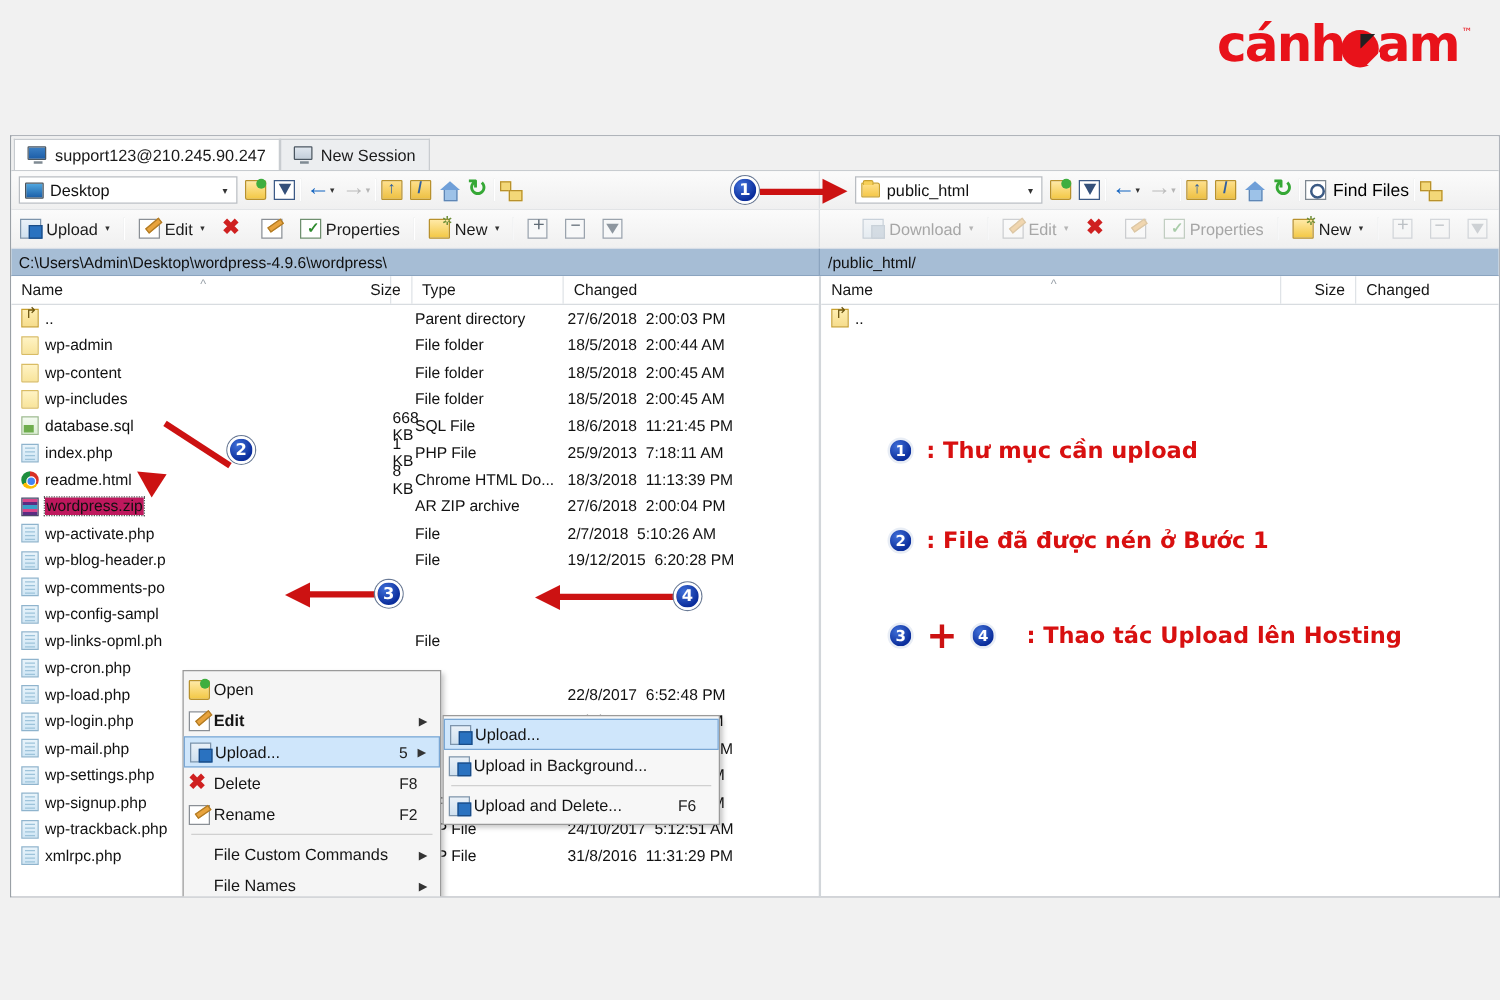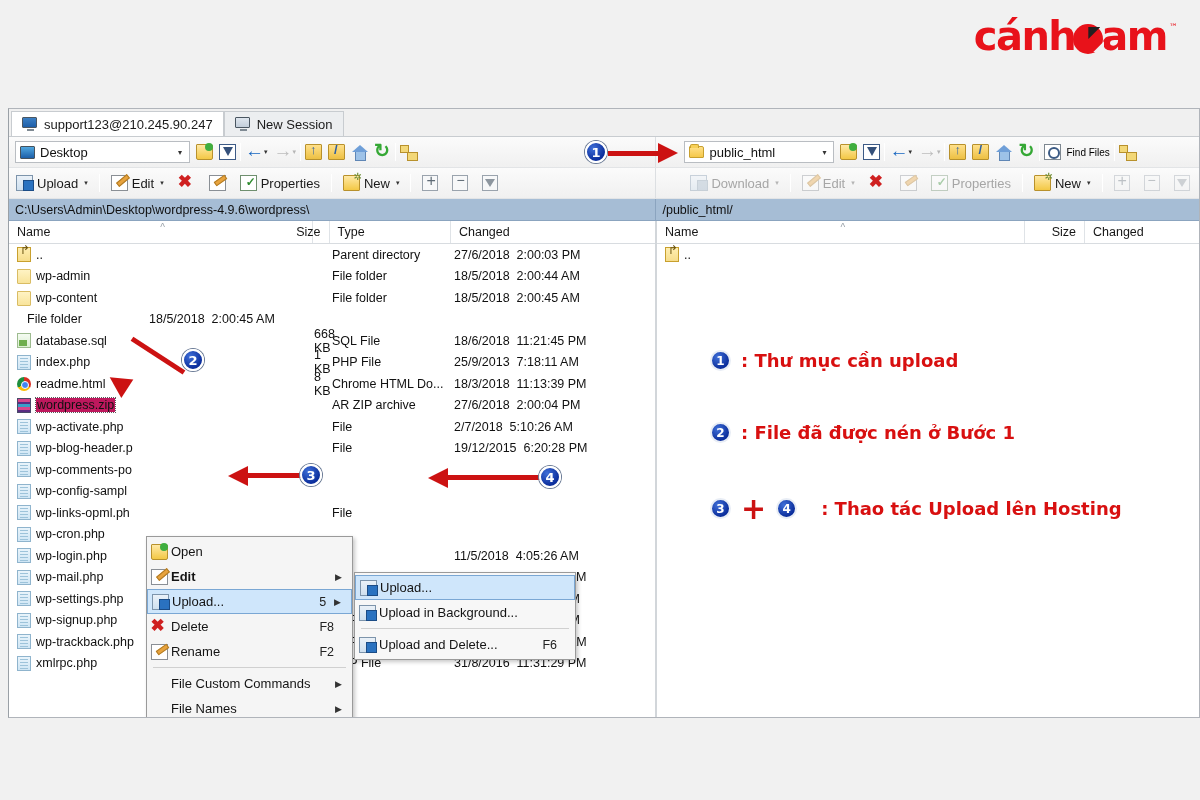--- a/index.html
+++ b/index.html
@@ -556,21 +556,21 @@
         <span class="tcaret">▾</span>
         <span class="gi arrow-fwd" style="margin-left:6px"></span>
         <span class="tcaret dis">▾</span>
         <span class="tdiv"></span>
         <span class="gi fold-up"></span>
         <span class="gi fold-slash" style="margin-left:6px"></span>
         <span class="gi home" style="margin-left:6px"></span>
         <span class="gi refresh" style="margin-left:6px"></span>
         <span class="tdiv"></span>
         <span class="gi findfiles"></span>
-        <span style="font-size:10px;margin-left:5px">Find Files</span>
+        <span style="font-size:14px;margin-left:5px">Find Files</span>
         <span class="tdiv"></span>
         <span class="gi tree"></span>
       </div>
     </div>
 
     <div class="toolrow">
       <div class="half left">
         <div class="tbtn">
           <span class="gi upload"></span>
           <span>Upload</span>
@@ -696,20 +696,24 @@
             <div class="row">
               <div class="c-name">
                 <span class="fi folder"></span>
                 <span class="fname">wp-content</span>
               </div>
               <div class="c-size"></div>
               <div class="c-type">File folder</div>
               <div class="c-chg">18/5/2018  2:00:45 AM</div>
             </div>
             <div class="row">
+              <div class="c-name">
+                <span class="fi folder"></span>
+                <span class="fname">wp-includes</span>
+              </div>
               <div class="c-size"></div>
               <div class="c-type">File folder</div>
               <div class="c-chg">18/5/2018  2:00:45 AM</div>
             </div>
             <div class="row">
               <div class="c-name">
                 <span class="fi sql"></span>
                 <span class="fname">database.sql</span>
               </div>
               <div class="c-size">668 KB</div>
@@ -789,20 +793,29 @@
               <div class="c-chg"></div>
             </div>
             <div class="row">
               <div class="c-name">
                 <span class="fi php"></span>
                 <span class="fname">wp-cron.php</span>
               </div>
               <div class="c-size"></div>
               <div class="c-type"></div>
               <div class="c-chg"></div>
+            </div>
+            <div class="row">
+              <div class="c-name">
+                <span class="fi php"></span>
+                <span class="fname">wp-load.php</span>
+              </div>
+              <div class="c-size"></div>
+              <div class="c-type">File</div>
+              <div class="c-chg">22/8/2017  6:52:48 PM</div>
             </div>
             <div class="row">
               <div class="c-name">
                 <span class="fi php"></span>
                 <span class="fname">wp-login.php</span>
               </div>
               <div class="c-size"></div>
               <div class="c-type">File</div>
               <div class="c-chg">11/5/2018  4:05:26 AM</div>
             </div>

